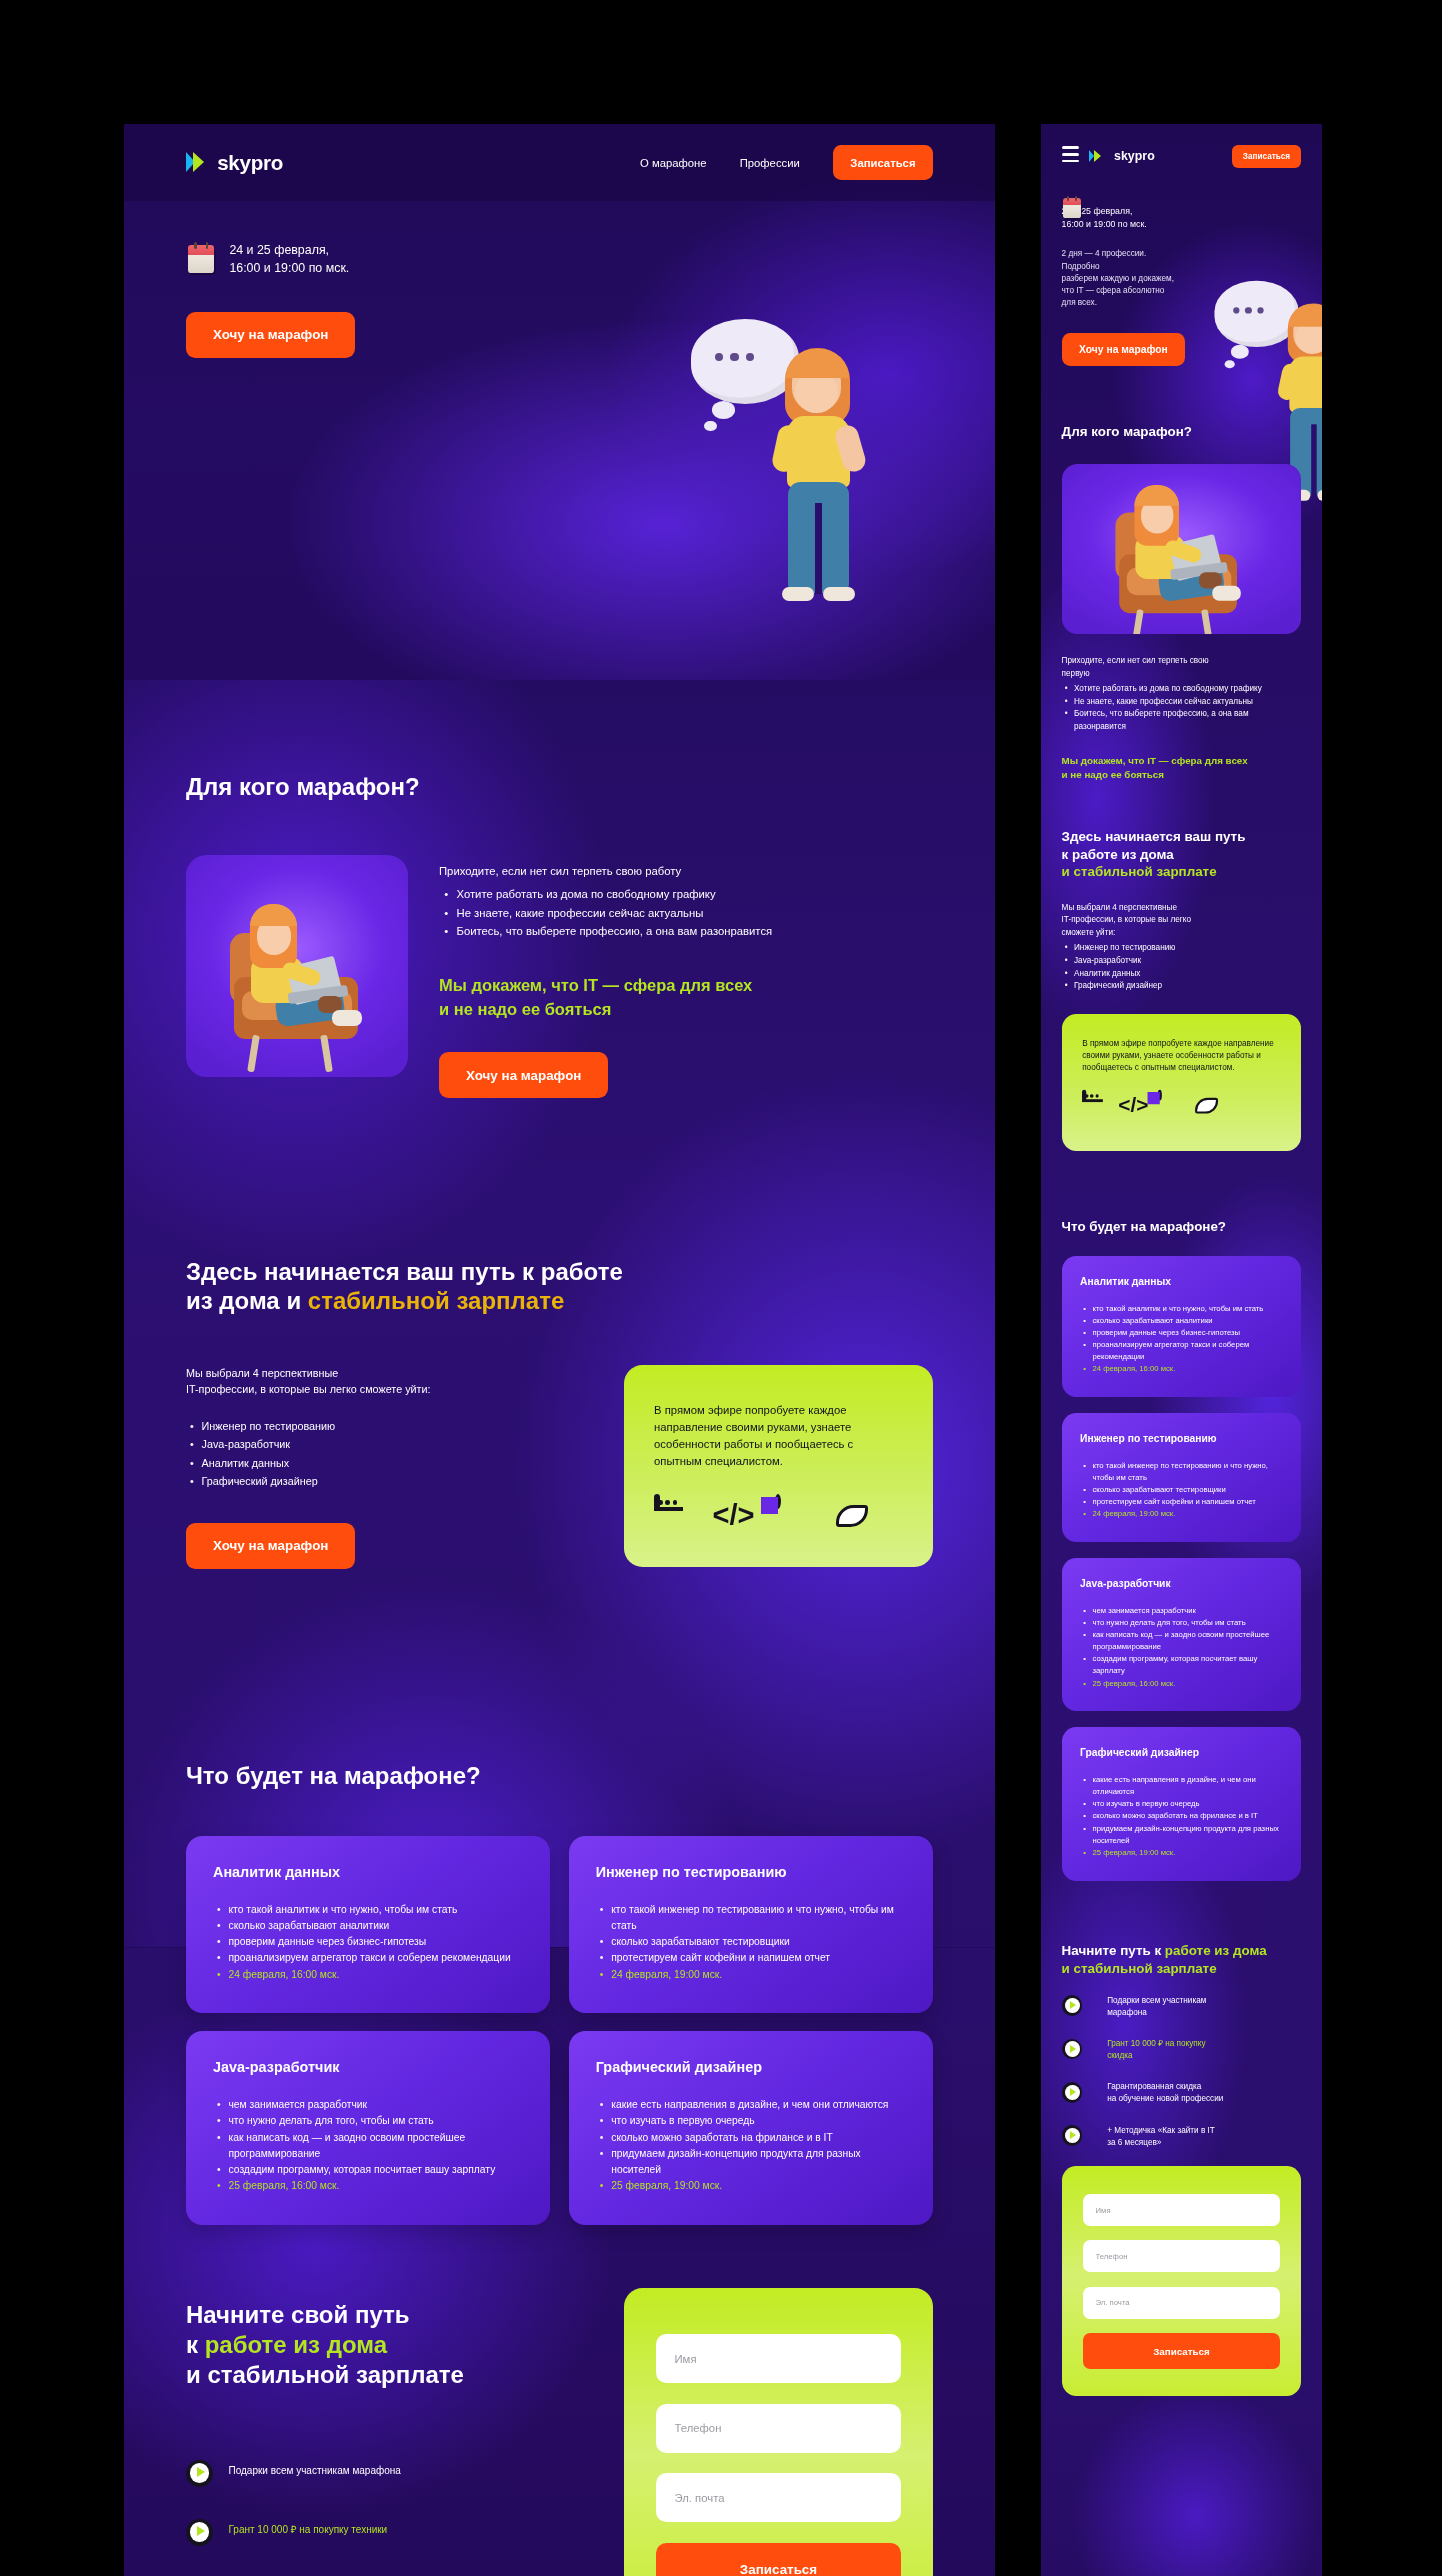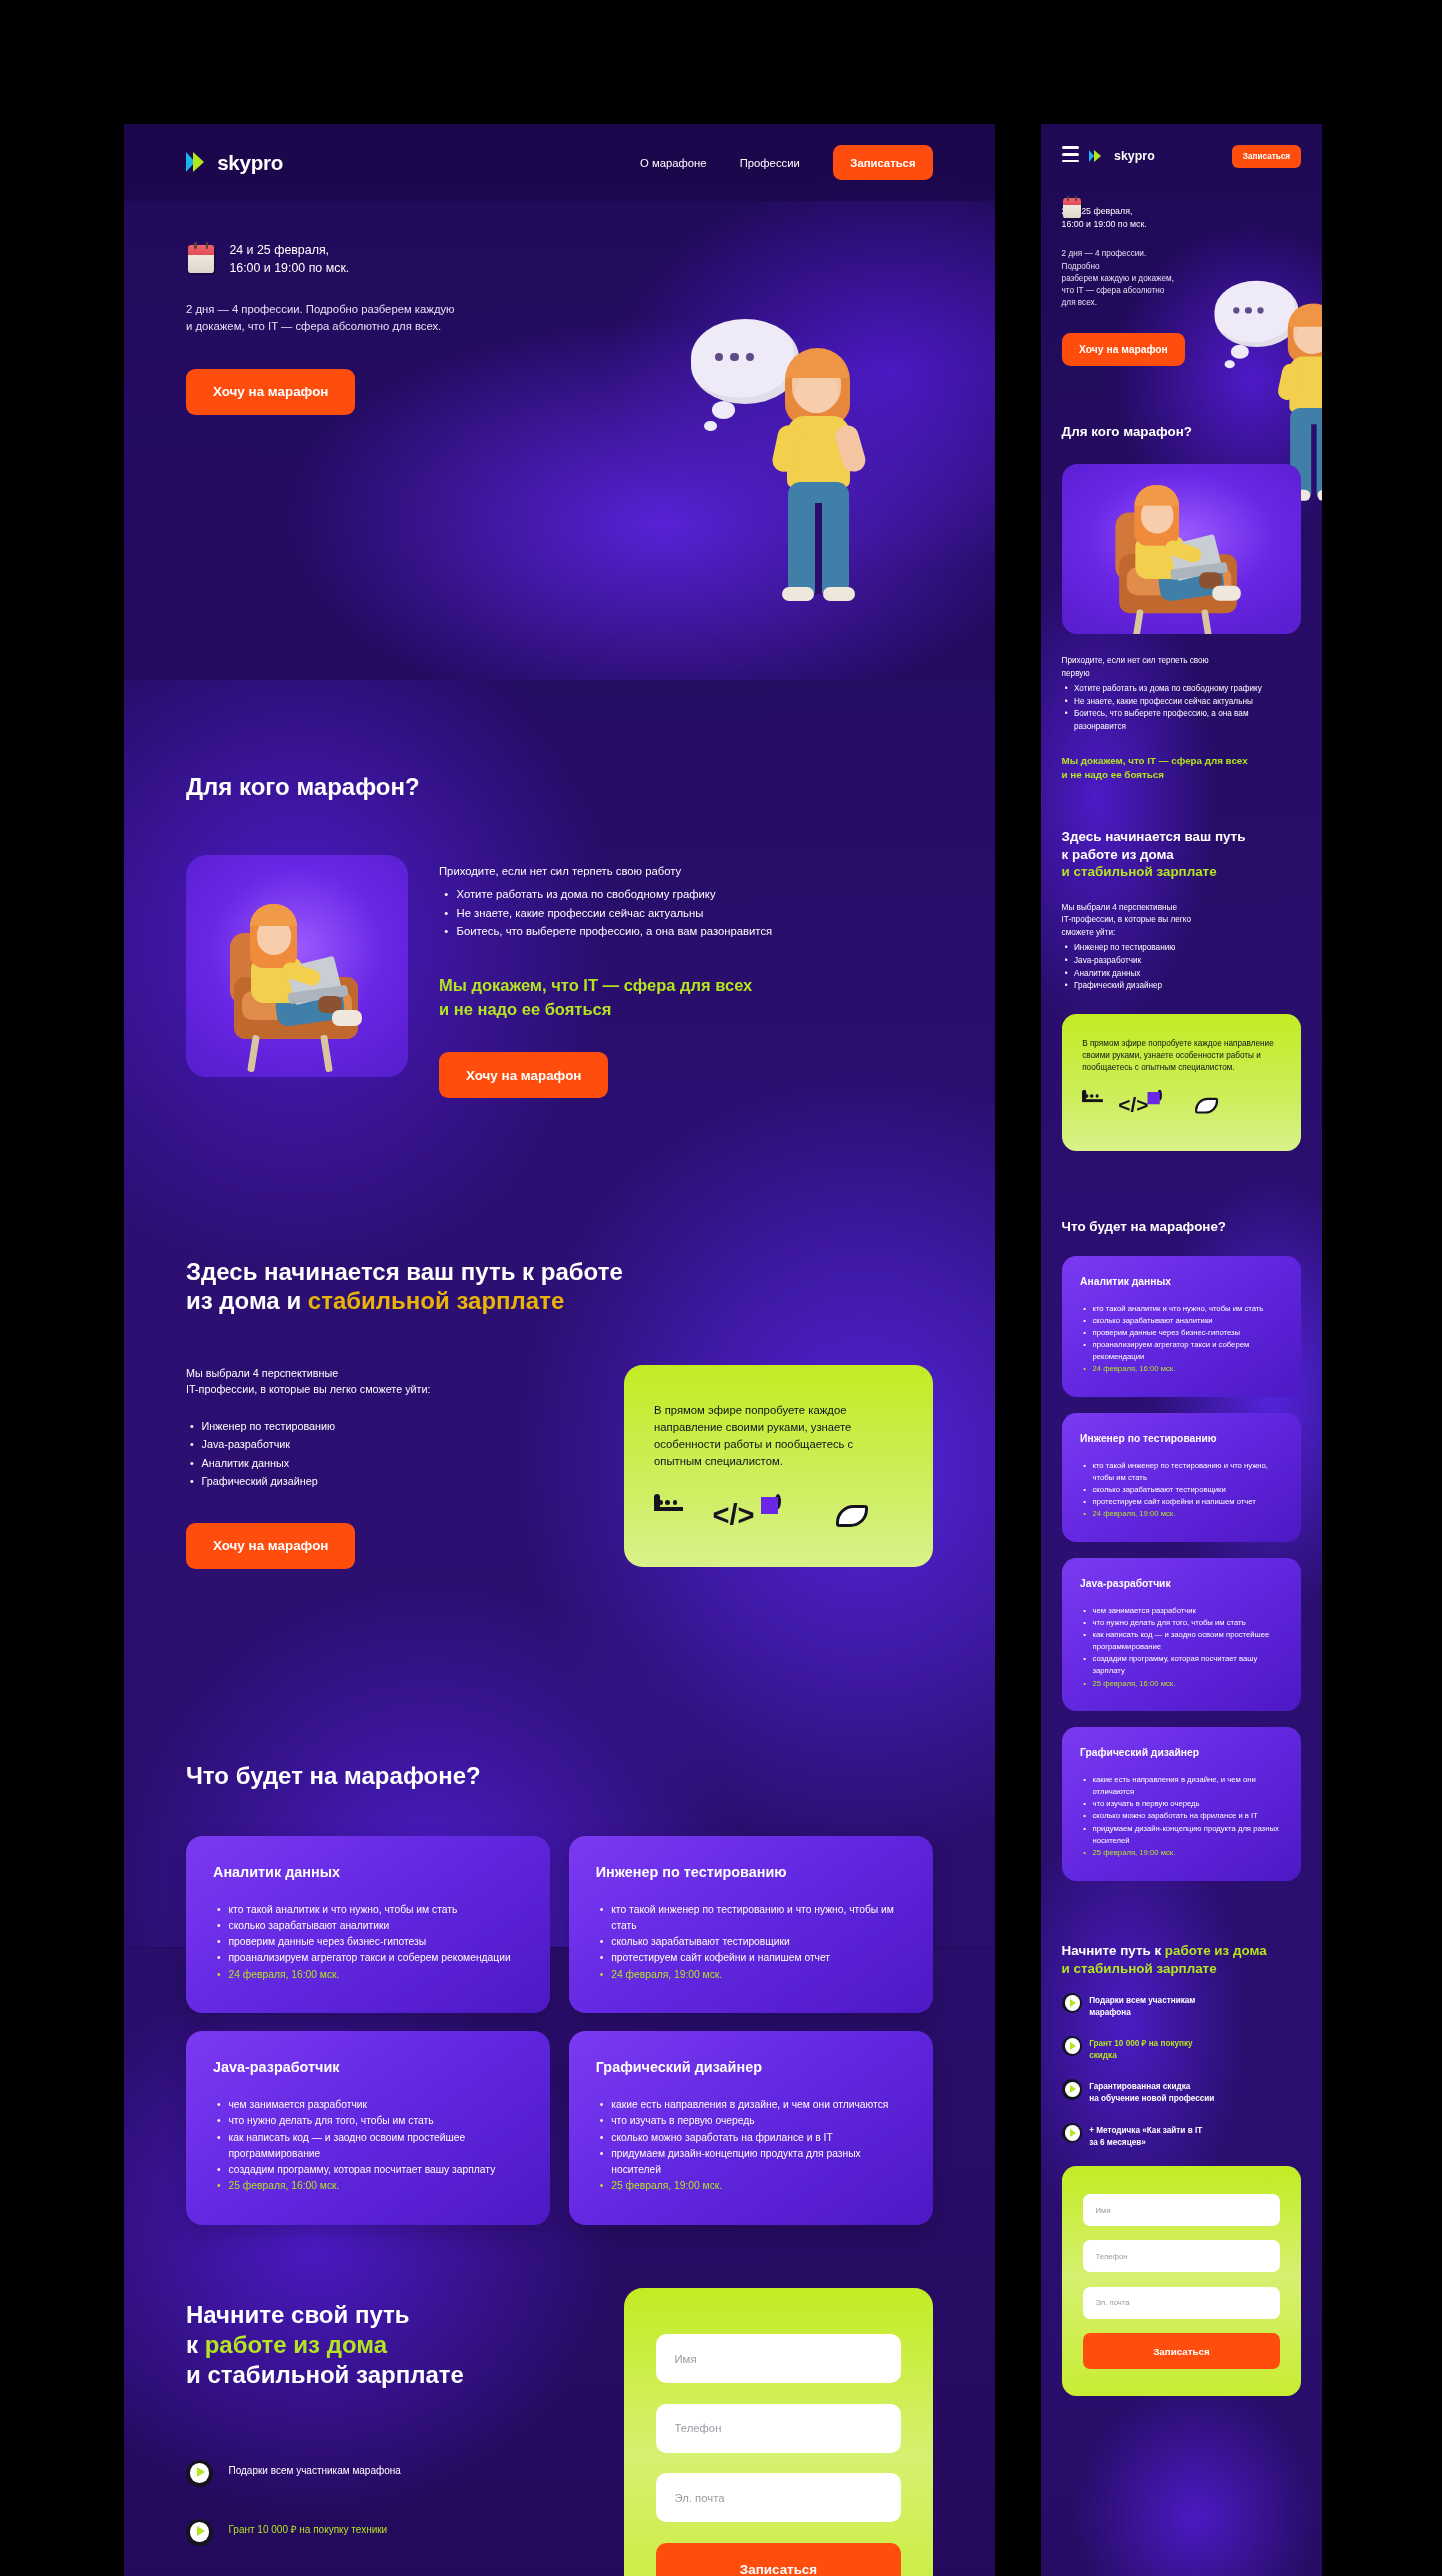--- a/index.html
+++ b/index.html
@@ -262,21 +262,21 @@
 
   .m-card{ margin:0 20.6px 15.5px; border-radius:14.4px; padding:20.6px 18.5px 21.6px;
     background:linear-gradient(145deg,#7b3af2 0%,#6227e0 48%,#4e18c4 100%); }
   .m-card h3{ color:#fff; font-size:10.3px; font-weight:700; }
   .m-card ul{ list-style:none; margin-top:15.5px; }
   .m-card li{ color:#fff; font-size:7.7px; line-height:1.58; padding-left:12.4px; position:relative;}
   .m-card li:before{content:"•";position:absolute;left:3.1px;color:#fff;}
   .m-card li.date{ color:#b4e620; } .m-card li.date:before{ color:#b4e620; }
 
   .m-perks{ list-style:none; padding:15.5px 20.6px 0; }
-  .m-perk{ display:flex; gap:7px; align-items:flex-start; margin-bottom:17.5px;font-weight:bold; }
+  .m-perk{ display:flex; gap:25px; align-items:center; margin-bottom:17.5px; }
   .m-perk .perk-ico{ width:20.6px; height:20.6px; }
   .m-perk .perk-ico:before{left:3.1px;top:2.6px;width:15px;height:15.5px;}
   .m-perk .perk-ico:after{left:8.2px;top:6.2px;border-top-width:4.1px;border-bottom-width:4.1px;border-left-width:6.2px;}
   .m-perk .perk-txt{ font-size:8.2px; padding-top:2.1px; line-height:1.45; }
 
   .m-formcard{ margin:15.5px 20.6px 0; border-radius:14.4px; padding:28px 21.6px 27px;
     background:linear-gradient(180deg,#c3ec23 0%,#d6f070 48%,#c8ed33 100%); }
   .m-field{ width:100%; height:32px; border-radius:7.2px; background:#fff; border:none;
     font-family:inherit; font-size:7.7px; color:#1c1c1c; padding:0 12.4px; display:block; margin-bottom:14.4px;}
   .m-field::placeholder{ color:#9a9aa2; }
@@ -316,24 +316,20 @@
         <span class="cal-ico">
           <i class="body"></i>
               <i class="top"></i>
               <i class="r1"></i>
               <i class="r2"></i>
         </span>
         <div class="cal-text">
           <div>24 и 25 февраля,</div>
           <div>16:00 и 19:00 по мск.</div>
         </div>
-      </div>
-      <div class="hero-sub">
-        <div>2 дня — 4 профессии. Подробно разберем каждую</div>
-        <div>и докажем, что IT — сфера абсолютно для всех.</div>
       </div>
       <button class="btn-orange hero-btn">Хочу на марафон</button>
 
       <div class="girl">
         <i class="bubble"></i>
             <span class="bdots">
               <i></i>
               <i></i>
               <i></i>
             </span>

